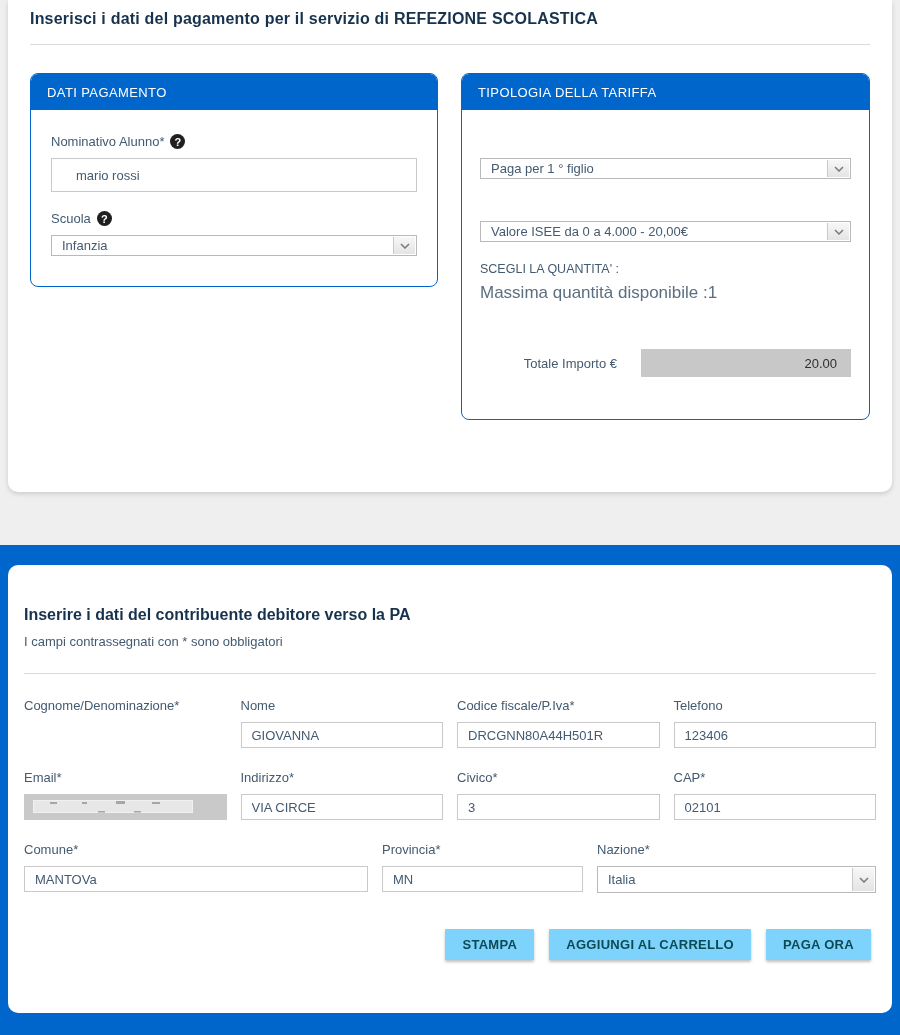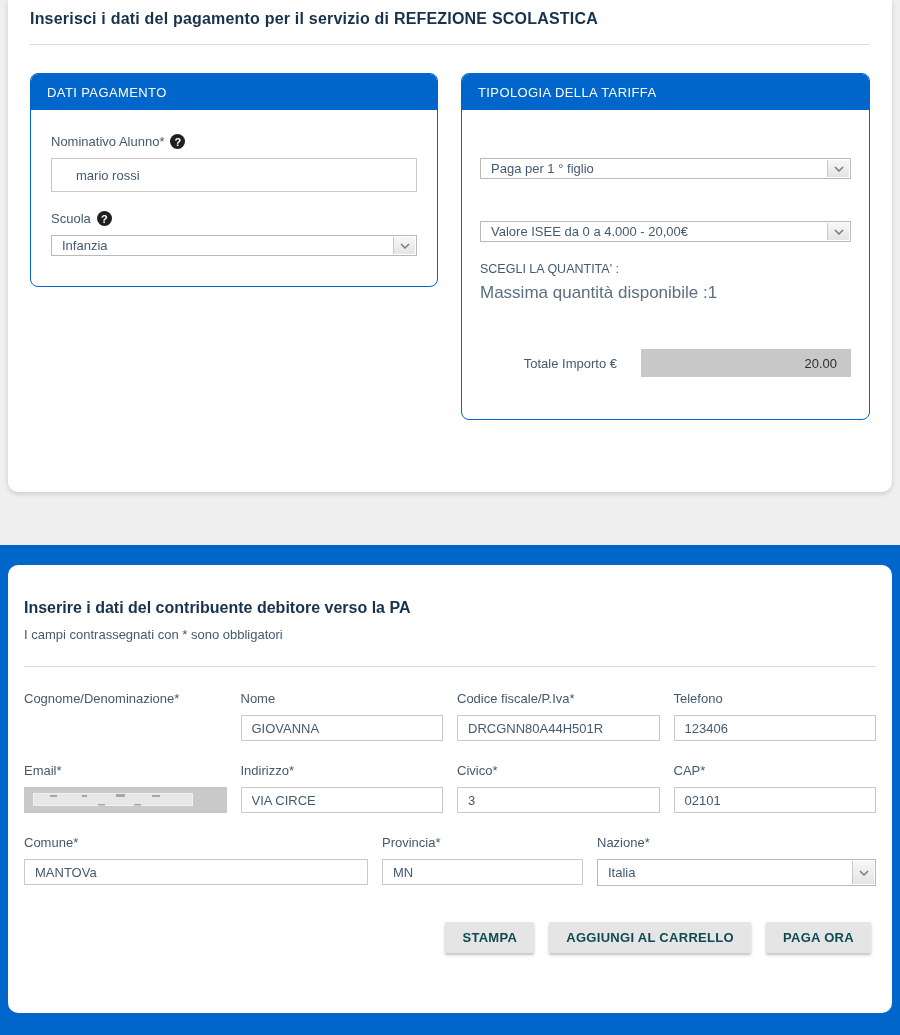--- a/index.html
+++ b/index.html
@@ -124,21 +124,21 @@
   
   .blue-band {
     margin-top: 53px;
     background: #0066cc;
     padding: 20px 8px 22px;
   }
   .bottom-card {
     background: #fff;
     border-radius: 10px;
     height: 448px;
-    padding: 2px 16px;
+    padding: 9px 16px;
   }
   .debtor-title { padding-top: 32px; font-size: 16px; font-weight: bold; color: #17324d; }
   .debtor-subtitle { margin-top: 10px; font-size: 13px; color: #435a70; }
   .debtor-divider { border: none; border-top: 1px solid #d9dadb; margin-top: 24px; }
   .form-grid {
     margin-top: 24px;
     display: grid;
     grid-template-columns: repeat(4, 1fr);
     column-gap: 14px;
     row-gap: 22px;
@@ -186,21 +186,21 @@
   .buttons-row {
     margin-top: 36px;
     display: flex;
     justify-content: flex-end;
     gap: 15px;
     padding-right: 5px;
   }
   .btn {
     height: 31px;
     border: none;
-    background: #e5e5e5;
+    background: #7dd3fc;
     color: #0e4a52;
     font-family: "Liberation Sans", sans-serif;
     font-size: 13px;
     font-weight: bold;
     letter-spacing: .3px;
     padding: 0 17px;
     cursor: pointer;
     box-shadow: 0 2px 3px rgba(0,0,0,.25);
     border-radius: 1px;
     text-align: center;

